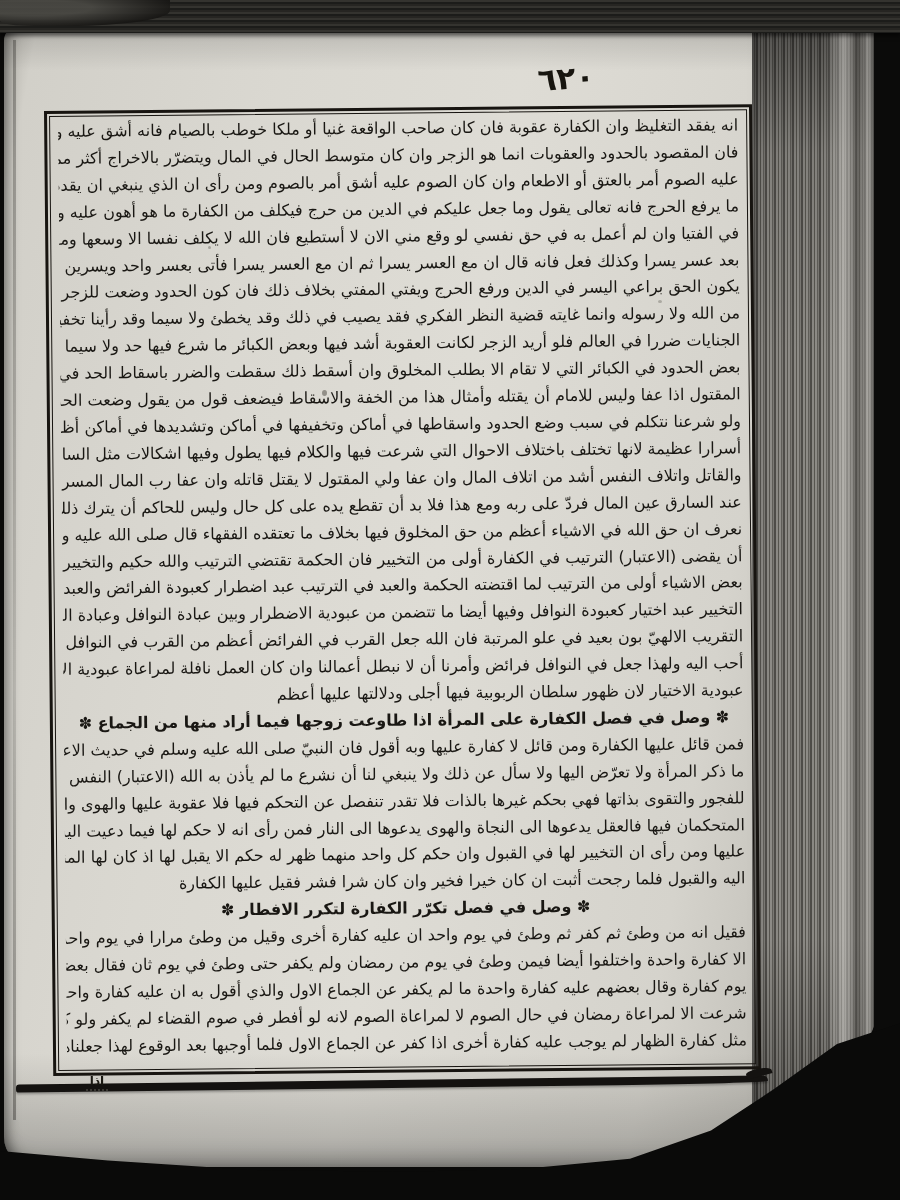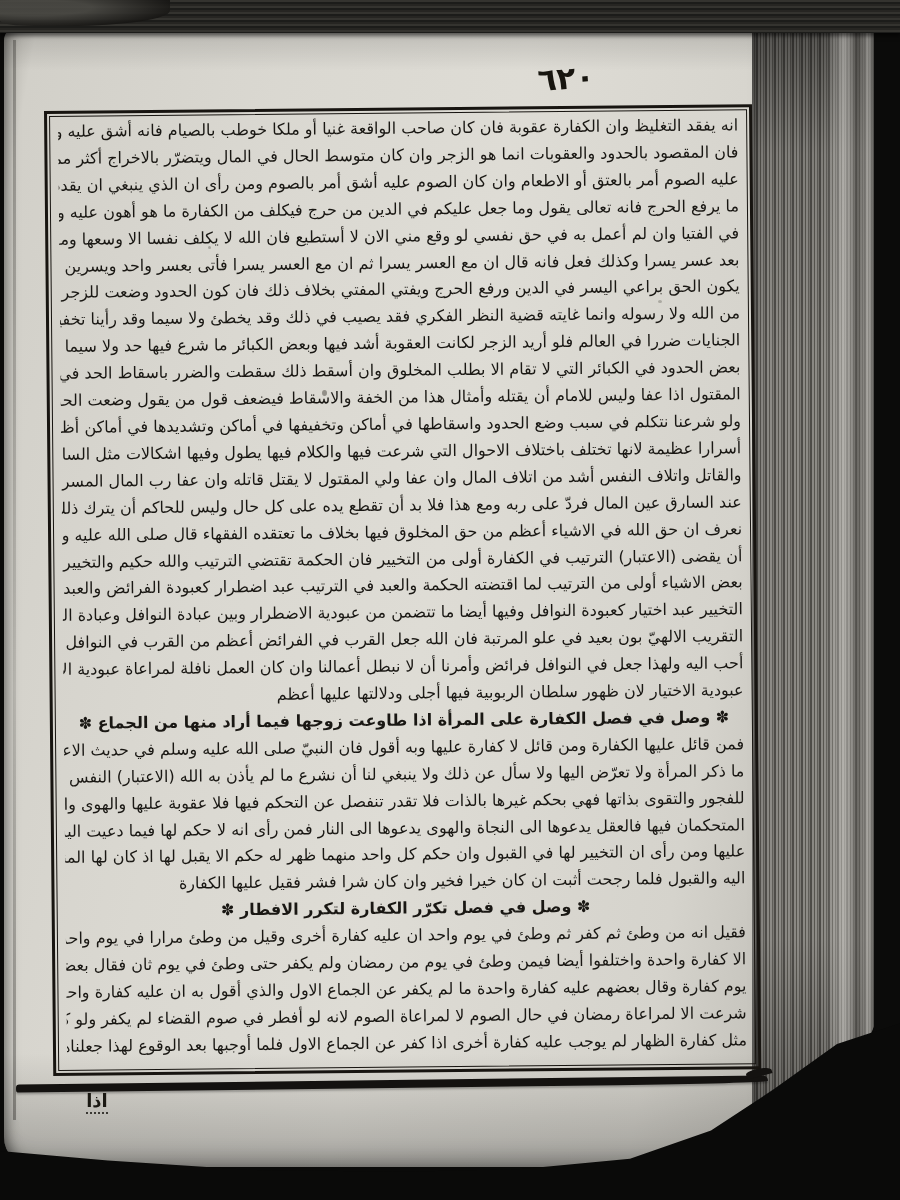--- a/index.html
+++ b/index.html
@@ -56,21 +56,21 @@
 
   
   .swoosh{position:absolute;left:16px;top:1080px;width:752px;height:8px;background:#141210;
     border-radius:10px 14px 60% 8px/10px 16px 100% 8px;transform:rotate(-0.7deg);
     box-shadow:0 2px 2px rgba(0,0,0,.25);}
   .swoosh:after{content:"";position:absolute;right:-4px;top:-7px;width:26px;height:8px;
     background:#141210;border-radius:60% 100% 0 0;transform:rotate(-14deg);}
 
   
   .catchword{position:absolute;left:74px;top:1074px;width:46px;text-align:center;
-    font-size:18px;font-weight:bold;color:#1a1812;direction:rtl;margin-top:16px;}
+    font-size:12px;font-weight:bold;color:#1a1812;direction:rtl;}
   .catchword-dash{margin:1px auto 0;width:22px;height:0;border-top:2px dotted #3a3833;}
 
   
   .speck{position:absolute;border-radius:50%;background:#55524b;opacity:.55;}
   .s1{left:322px;top:390px;width:5px;height:6px;}
   .s2{left:208px;top:246px;width:3px;height:3px;opacity:.4;}
   .s3{left:658px;top:300px;width:4px;height:3px;opacity:.35;}
 </style>
 </head>
 <body>

